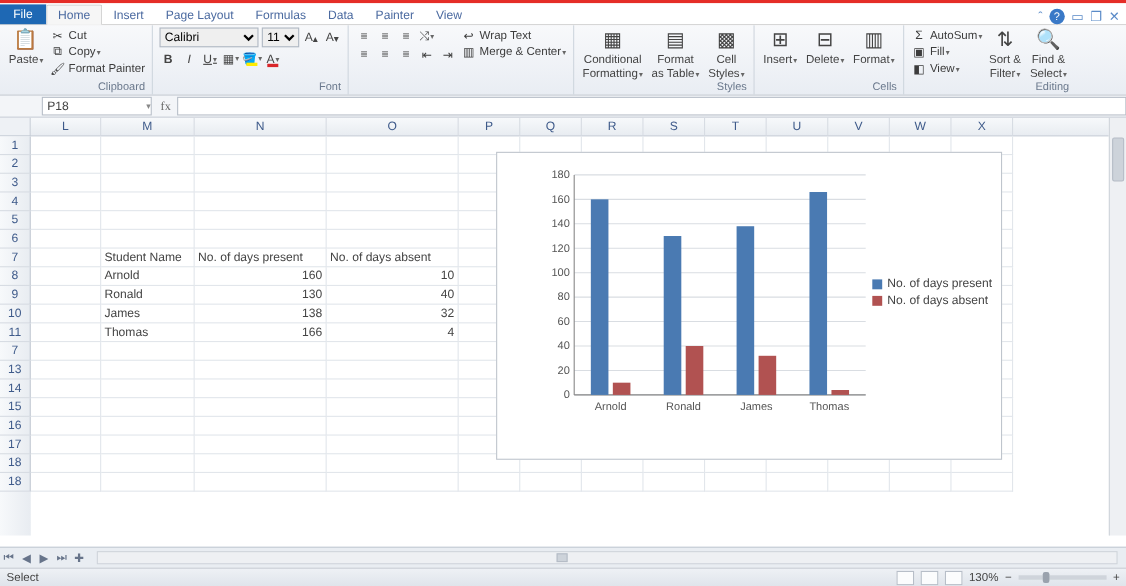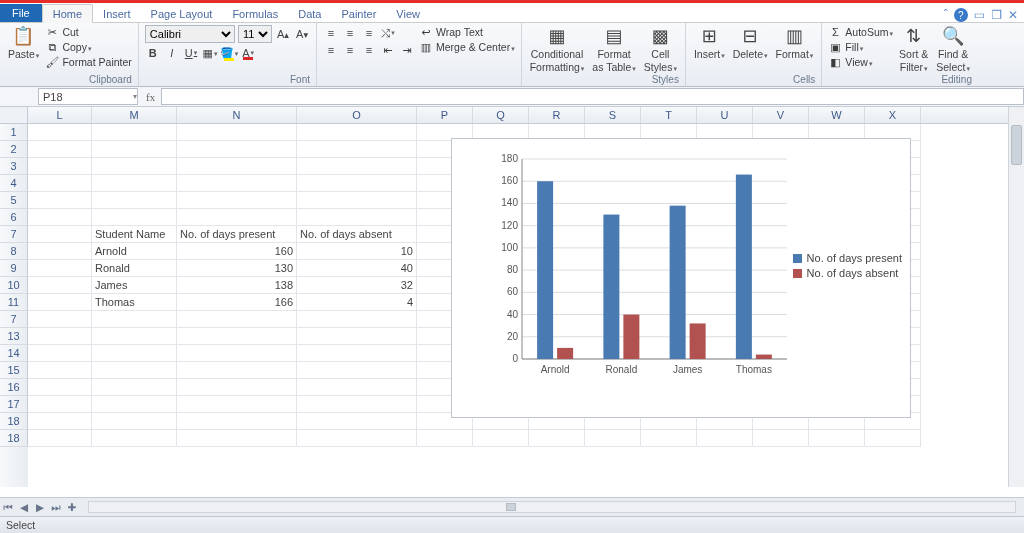--- a/index.html
+++ b/index.html
@@ -635,13 +635,24 @@
   <span class="navbtn">▶</span>
   <span class="navbtn">⏭</span>
   <span class="navbtn">✚</span>
   <div class="hscroll">
       <div class="hthumb"></div>
     </div>
 </div>
 
 <div class="status">
   <span>Select</span>
+  <div class="right">
+    <span class="viewbtn"></span>
+    <span class="viewbtn"></span>
+    <span class="viewbtn"></span>
+    <span>130%</span>
+    <span>−</span>
+    <div class="zoombar">
+        <div class="t"></div>
+      </div>
+    <span>+</span>
+  </div>
 </div>
 
 </body></html>

